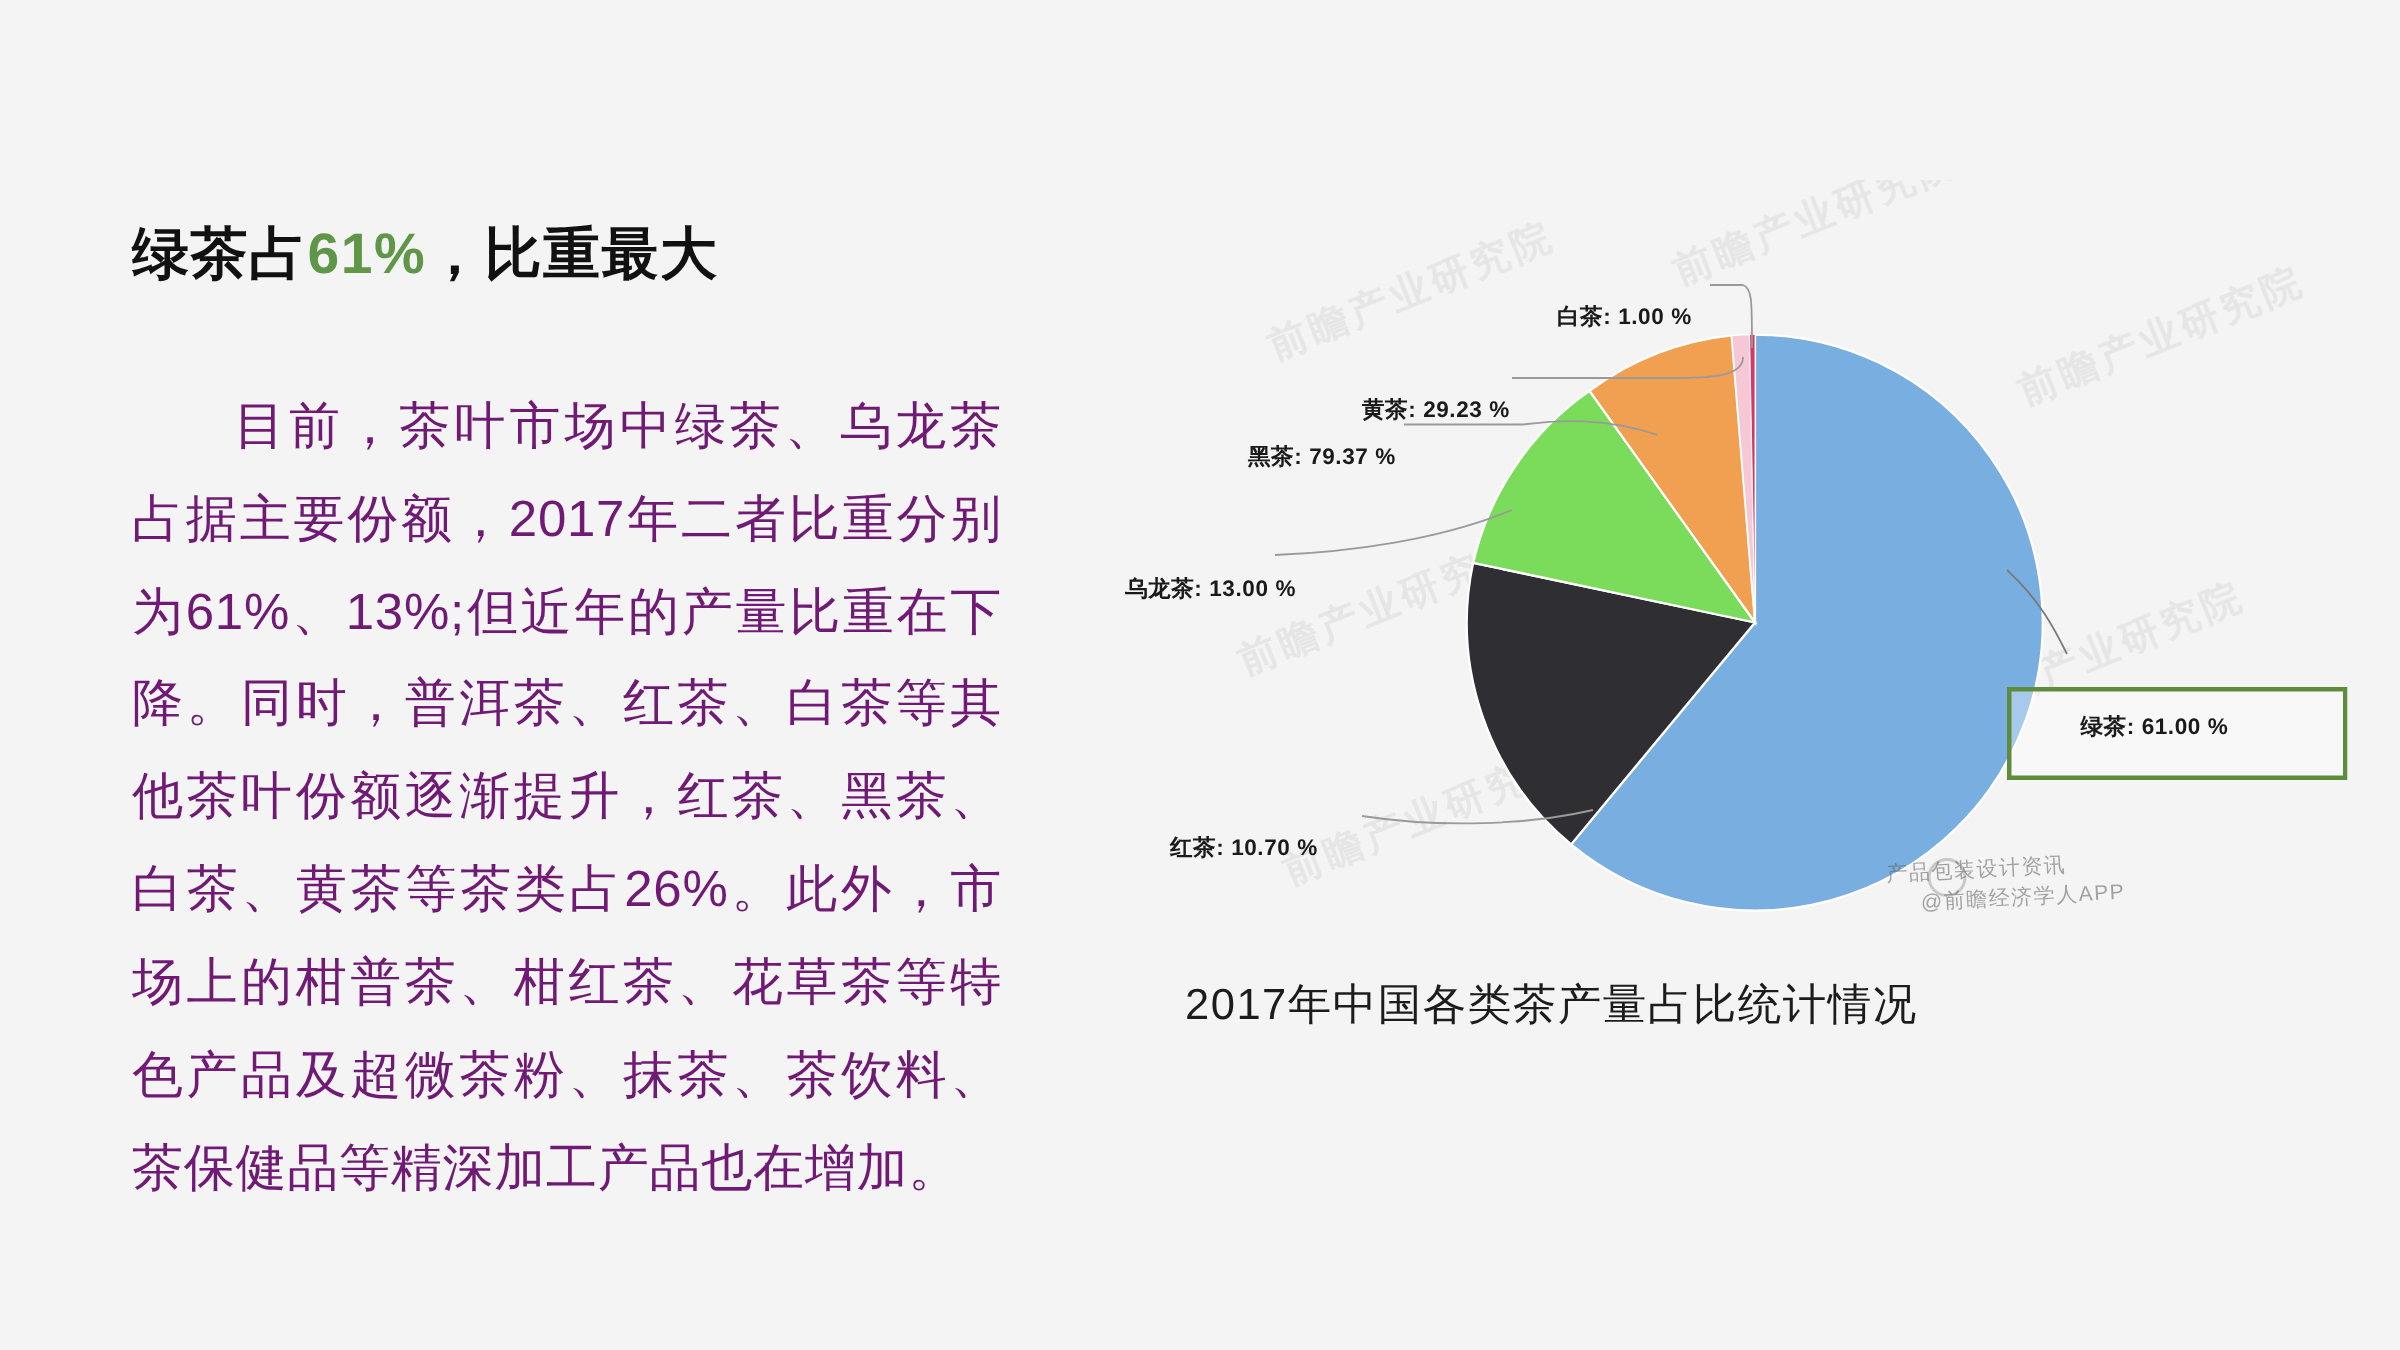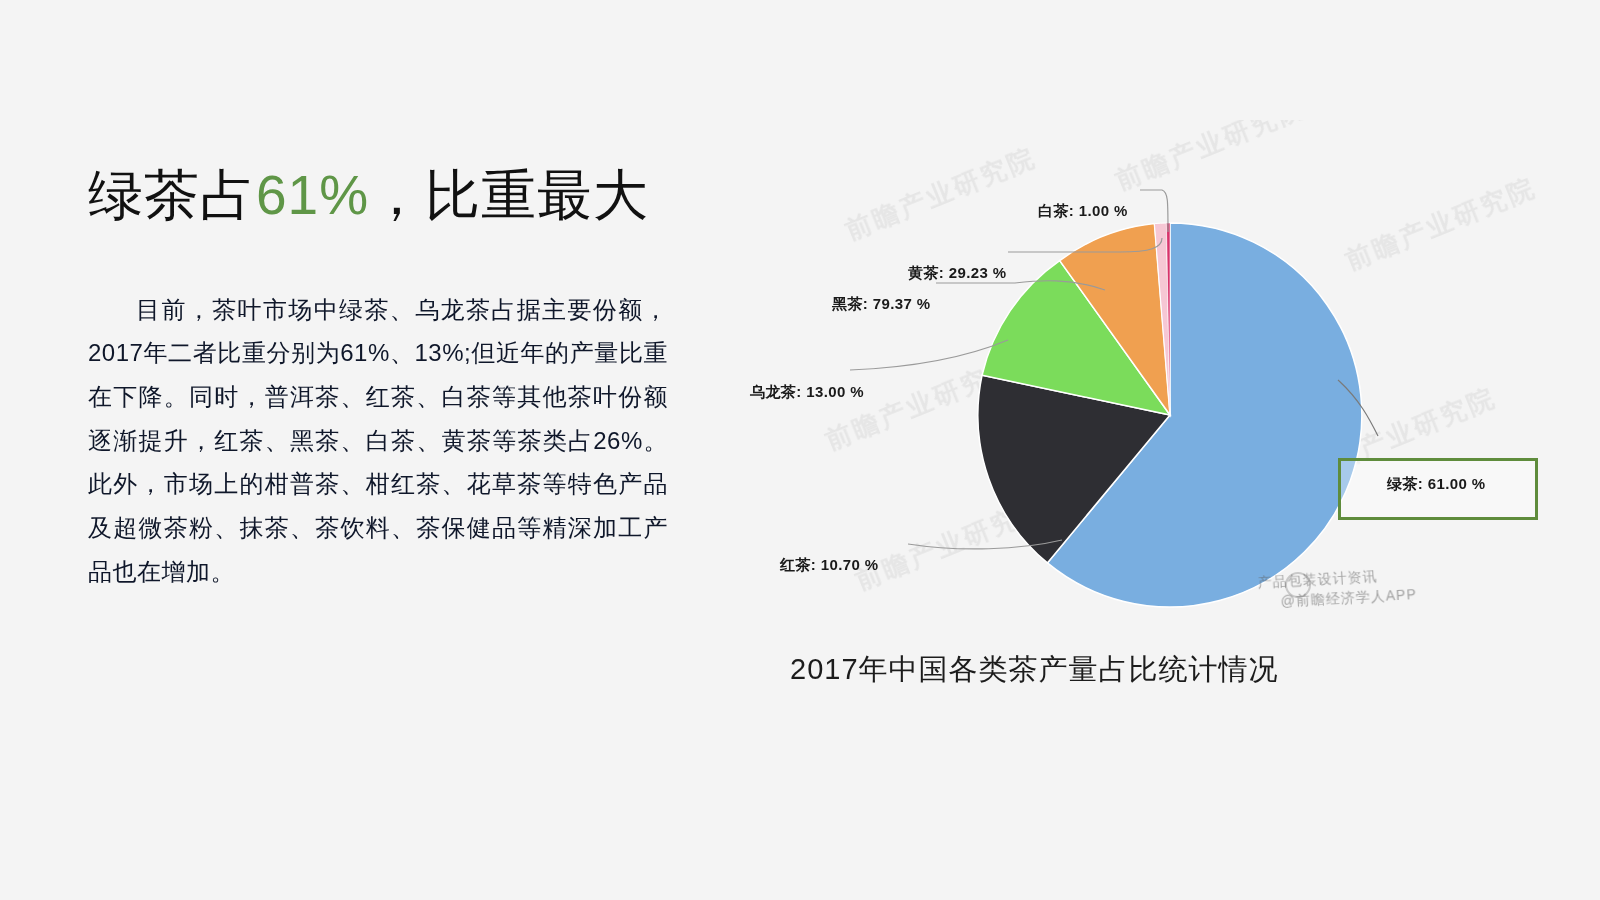--- a/index.html
+++ b/index.html
@@ -22,34 +22,34 @@
   }
 
   
   #left-col {
     position: absolute;
     left: 88px;
     top: 150px;
     width: 580px;
   }
   #headline {
-    font-size: 55px;
-    font-weight: 400;
+    font-size: 38px;
+    font-weight: 700;
     letter-spacing: 1px;
     line-height: 1.1;
     color: #111111;
     white-space: nowrap;
-    margin: 15px 0 62px 0;
+    margin: 0 0 62px 0;
   }
   #headline .accent { color: #5f9647; }
 
   #body-copy {
-    font-size: 24px;
+    font-size: 34px;
     line-height: 1.82;
-    color: #0f172a;
+    color: #701a75;
     letter-spacing: 0.5px;
     text-align: justify;
     text-justify: inter-character;
   }
   #body-copy p { margin: 0; text-indent: 2em; }
 
   
   #chart-panel {
     position: absolute;
     left: 790px;
@@ -185,21 +185,21 @@
     <div class="pie-label" style="left:248px; top:58px;">白茶: 1.00 %</div>
 
     <div class="pie-label" style="left:118px; top:120px;">黄茶: 29.23 %</div>
 
     <div class="pie-label" style="left:42px; top:151px;">黑茶: 79.37 %</div>
 
     <div class="pie-label" style="left:-40px; top:239px;">乌龙茶: 13.00 %</div>
 
     <div class="pie-label" style="left:-10px; top:412px;">红茶: 10.70 %</div>
 
-    <div id="label-highlight" style="left:548px; top:338px; width:200px; height:62px;">
+    <div id="label-highlight" style="left:548px; top:338px; width:227px; height:62px;">
       <span class="pie-label" style="position:static;">绿茶: 61.00 %</span>
     </div>
 
     <div id="chart-caption">2017年中国各类茶产量占比统计情况</div>
   </div>
 
   <div id="wm-dot"></div>
   <div id="wm-badge">
     <span>产品包装设计资讯</span>
     <span class="line2">@前瞻经济学人APP</span>

